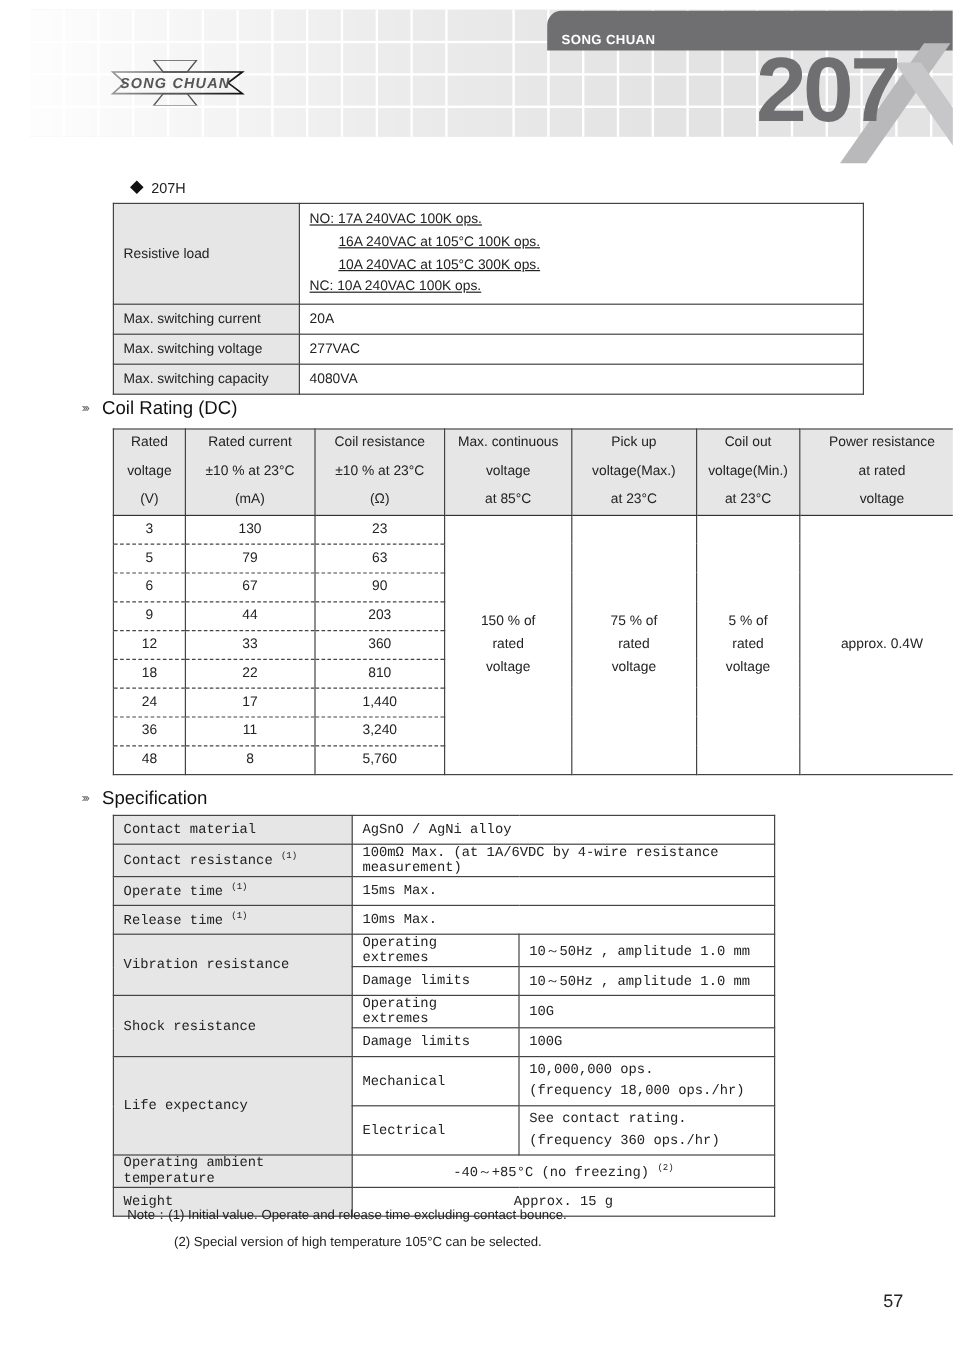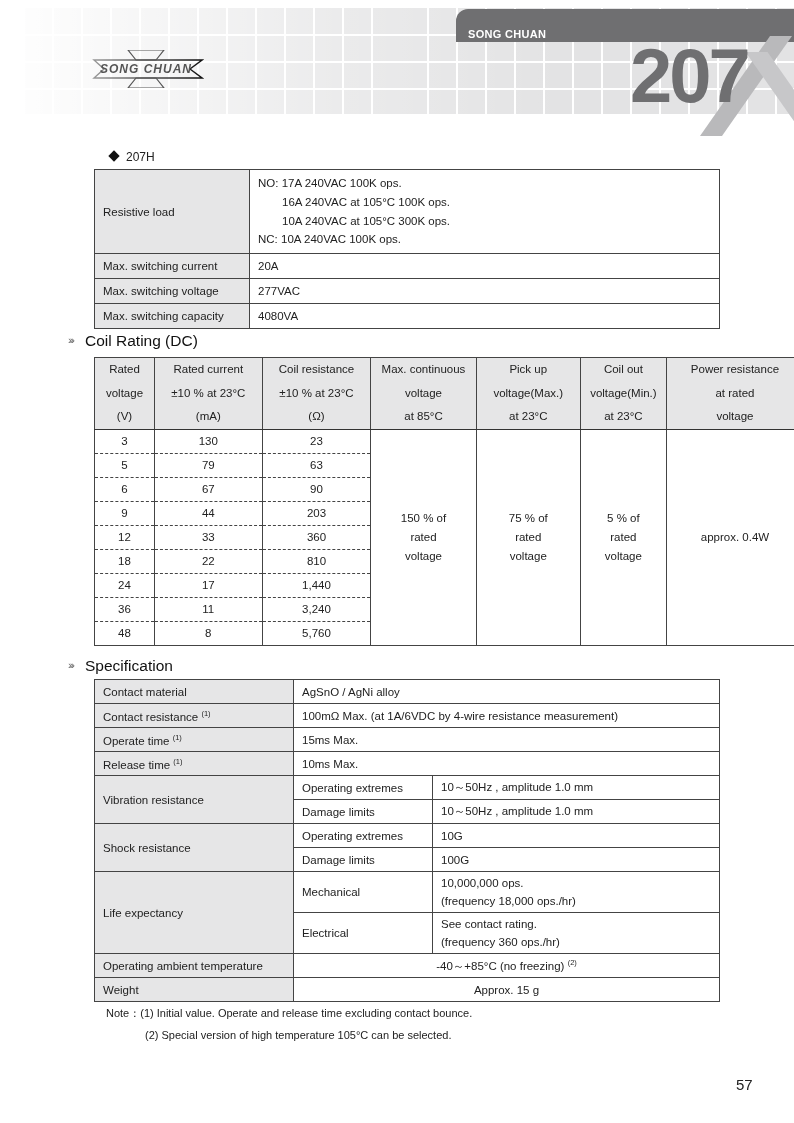--- a/index.html
+++ b/index.html
@@ -18,30 +18,30 @@
   .slash2 { position:absolute; left:770px; top:52px; width:22px; height:70px; background:#c7c7c9; transform:skewX(35deg); z-index:2; }
   .logo { position:absolute; left:92px; top:50px; width:112px; height:38px; z-index:4; }
   .logo-text { position:absolute; left:100px; top:62px; font-size:12px; font-style:italic; font-weight:bold; color:#555; letter-spacing:1px; z-index:5; }
   .model-title { position:absolute; left:110px; top:150px; font-size:12px;text-align:right; }
   .model-title .diamond { display:inline-block; width:8px; height:8px; background:#111; transform:rotate(45deg); margin-right:8px; position:relative; top:-1px; }
   table { border-collapse:collapse; font-size:11.5px; }
   .t1 { position:absolute; left:94px; top:169px; width:626px; }
   .t1 td { border:1px solid #444; padding:0 8px; }
   .t1 td.lbl { background:#e6e6e7; width:138px; }
   .t1 td.val { }
-  .t1 .ml div { line-height:18.7px; }
+  .t1 .ml div { line-height:18.7px;text-decoration:underline; }
   .section-title { position:absolute; font-size:15.5px; color:#111; }
   .section-title .chev { font-size:11px; color:#666; letter-spacing:-2px; margin-right:12px; position:relative; top:-2px; }
   .t2 { position:absolute; left:94px; top:357px; width:710px; }
   .t2 th { background:#e6e6e7; font-weight:normal; border:1px solid #444; border-bottom:1.5px solid #333; text-align:center; padding:0; line-height:23.5px; font-size:11.5px; }
   .t2 td { text-align:center; border-left:1px solid #444; border-right:1px solid #444; height:23px; padding:0; }
   .t2 td.d { border-bottom:1px dashed #444; }
   .t2 tr:last-child td { border-bottom:1px solid #444; }
   .t2 td.merge { border-bottom:1px solid #444; line-height:19px; }
-  .t3 { position:absolute; left:94px; top:679px; width:626px; }
+  .t3 { position:absolute; left:94px; top:679px; width:552px;font-family:Liberation Mono, monospace; }
   .t3 td { border:1px solid #444; padding:0 8px; height:23px; }
   .t3 td.lbl { background:#e6e6e7; width:182px; }
   .t3 td.sub { width:122px; }
   .t3 td.two { line-height:18px; padding-top:2px; padding-bottom:2px; }
   .t3 sup { font-size:7.5px; }
   .notes { position:absolute; left:106px; top:1002px; font-size:11px; line-height:22px; }
   .notes .n2 { padding-left:39px; }
   .page-num { position:absolute; left:736px; top:1076px; font-size:15px; }
 </style>
 </head>

